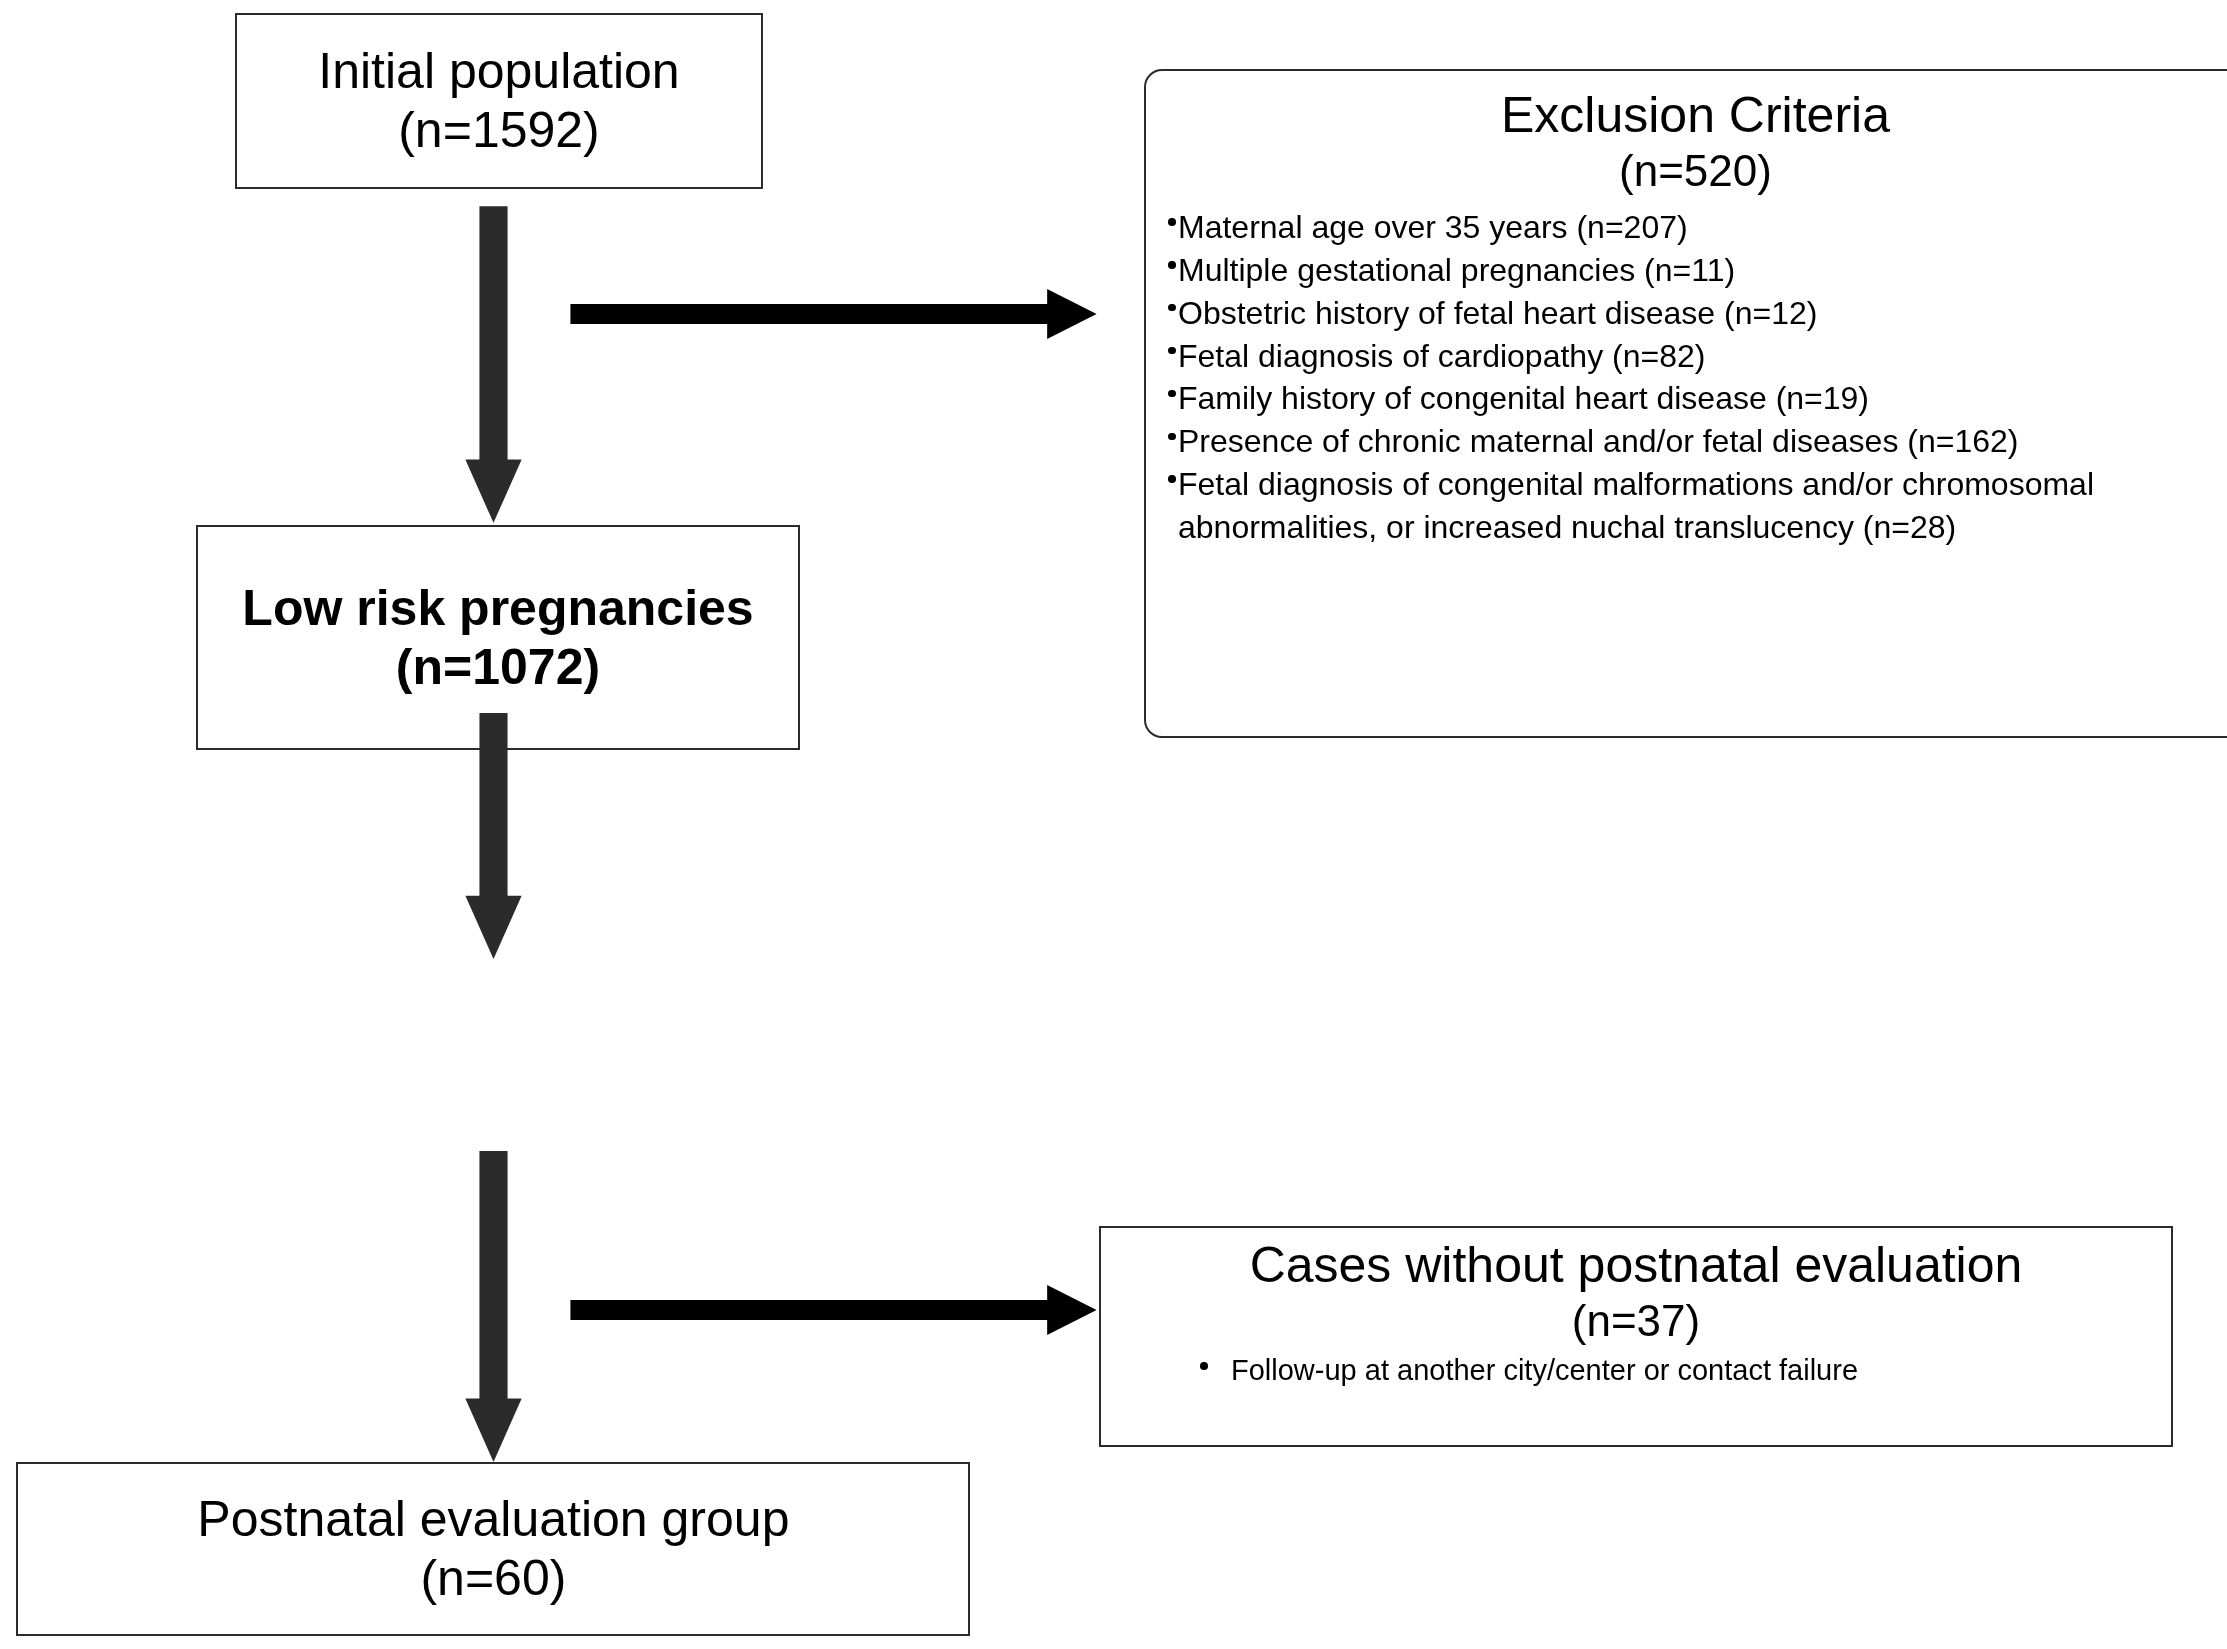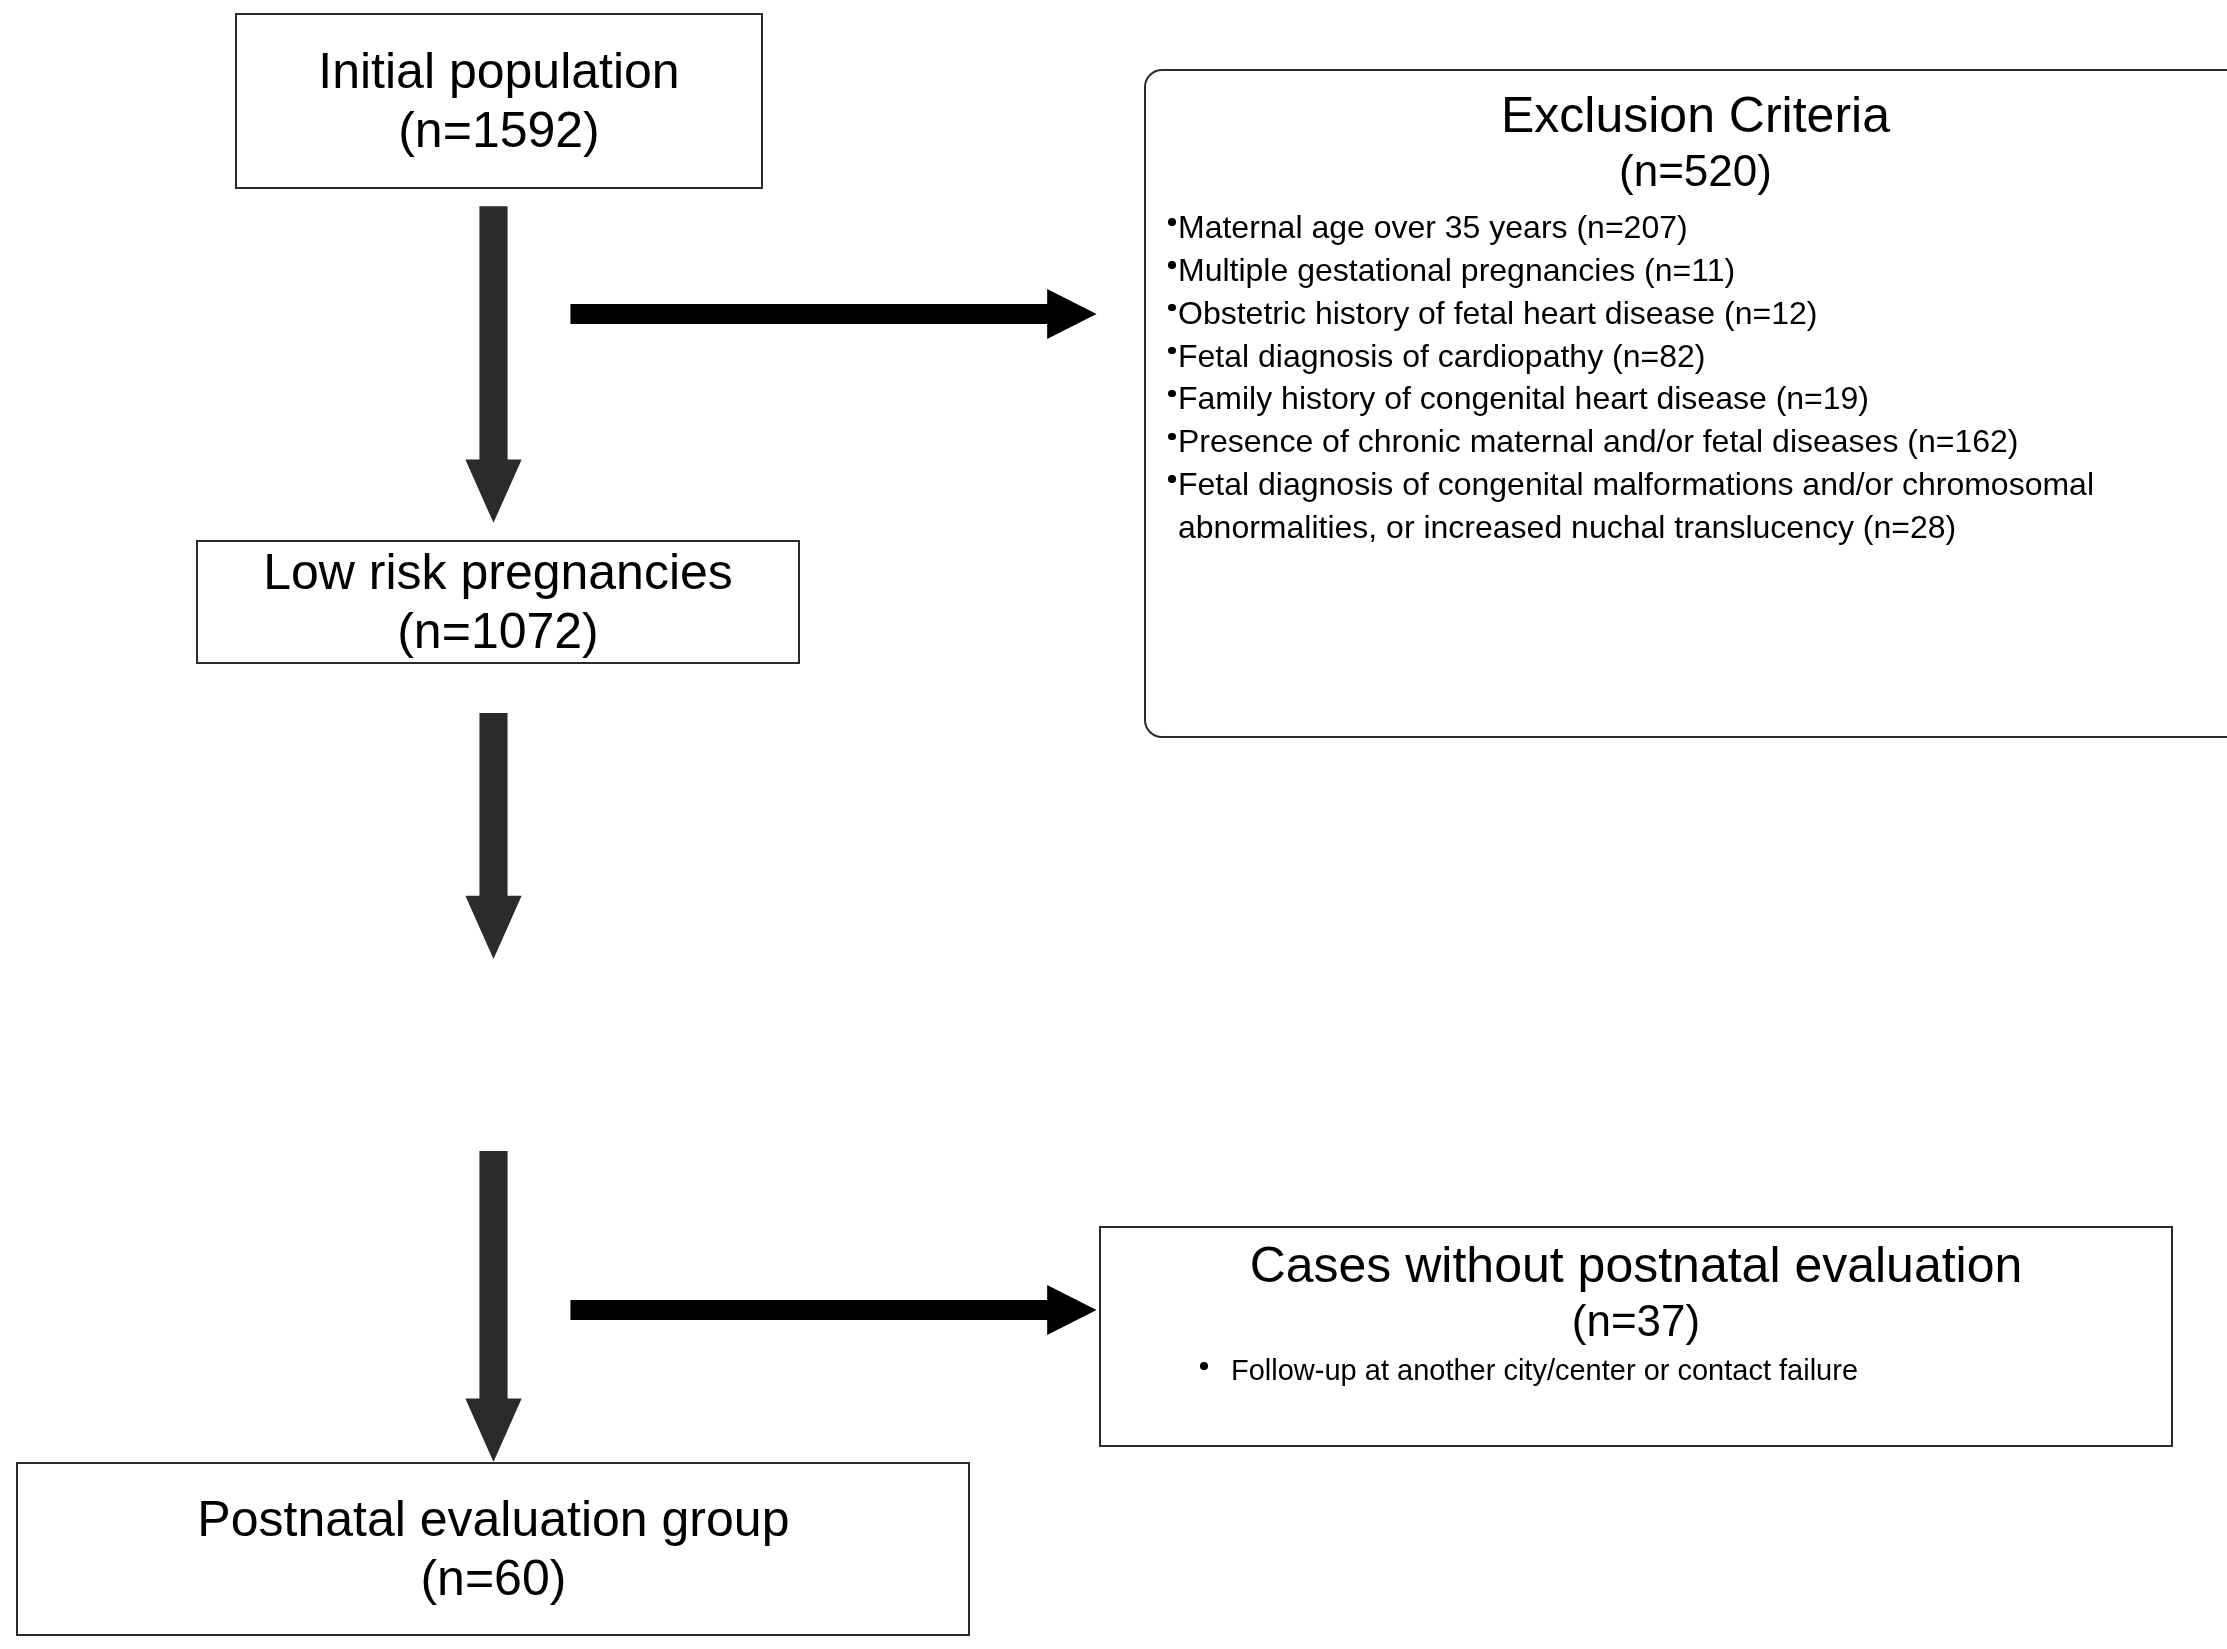--- a/index.html
+++ b/index.html
@@ -139,21 +139,21 @@
         <span class="dot"></span>
         <span>Presence of chronic maternal and/or fetal diseases (n=162)</span>
       </li>
       <li class="bullet-item" style="padding-right:23.5px;">
         <span class="dot"></span>
         <span>Fetal diagnosis of congenital malformations and/or chromosomal abnormalities, or increased nuchal translucency (n=28)</span>
       </li>
     </ul>
   </div>
 
-  <div class="node" style="left:196px; top:540px; width:604px; height:124px;">
+  <div class="node" style="left:196px; top:525px; width:604px; height:225px;font-weight:bold;">
     <div class="node-title">Low risk pregnancies</div>
     <div class="node-count">(n=1072)</div>
   </div>
 
   <div class="arrow" style="left:463px; top:713px; width:61px; height:246px;">
     <svg width="61" height="246" viewBox="0 0 104 420" aria-hidden="true">
       <polygon points="28,0 76,0 76,312 100,312 52,420 4,312 28,312" fill="#2b2b2b"></polygon>
     </svg>
   </div>
 

